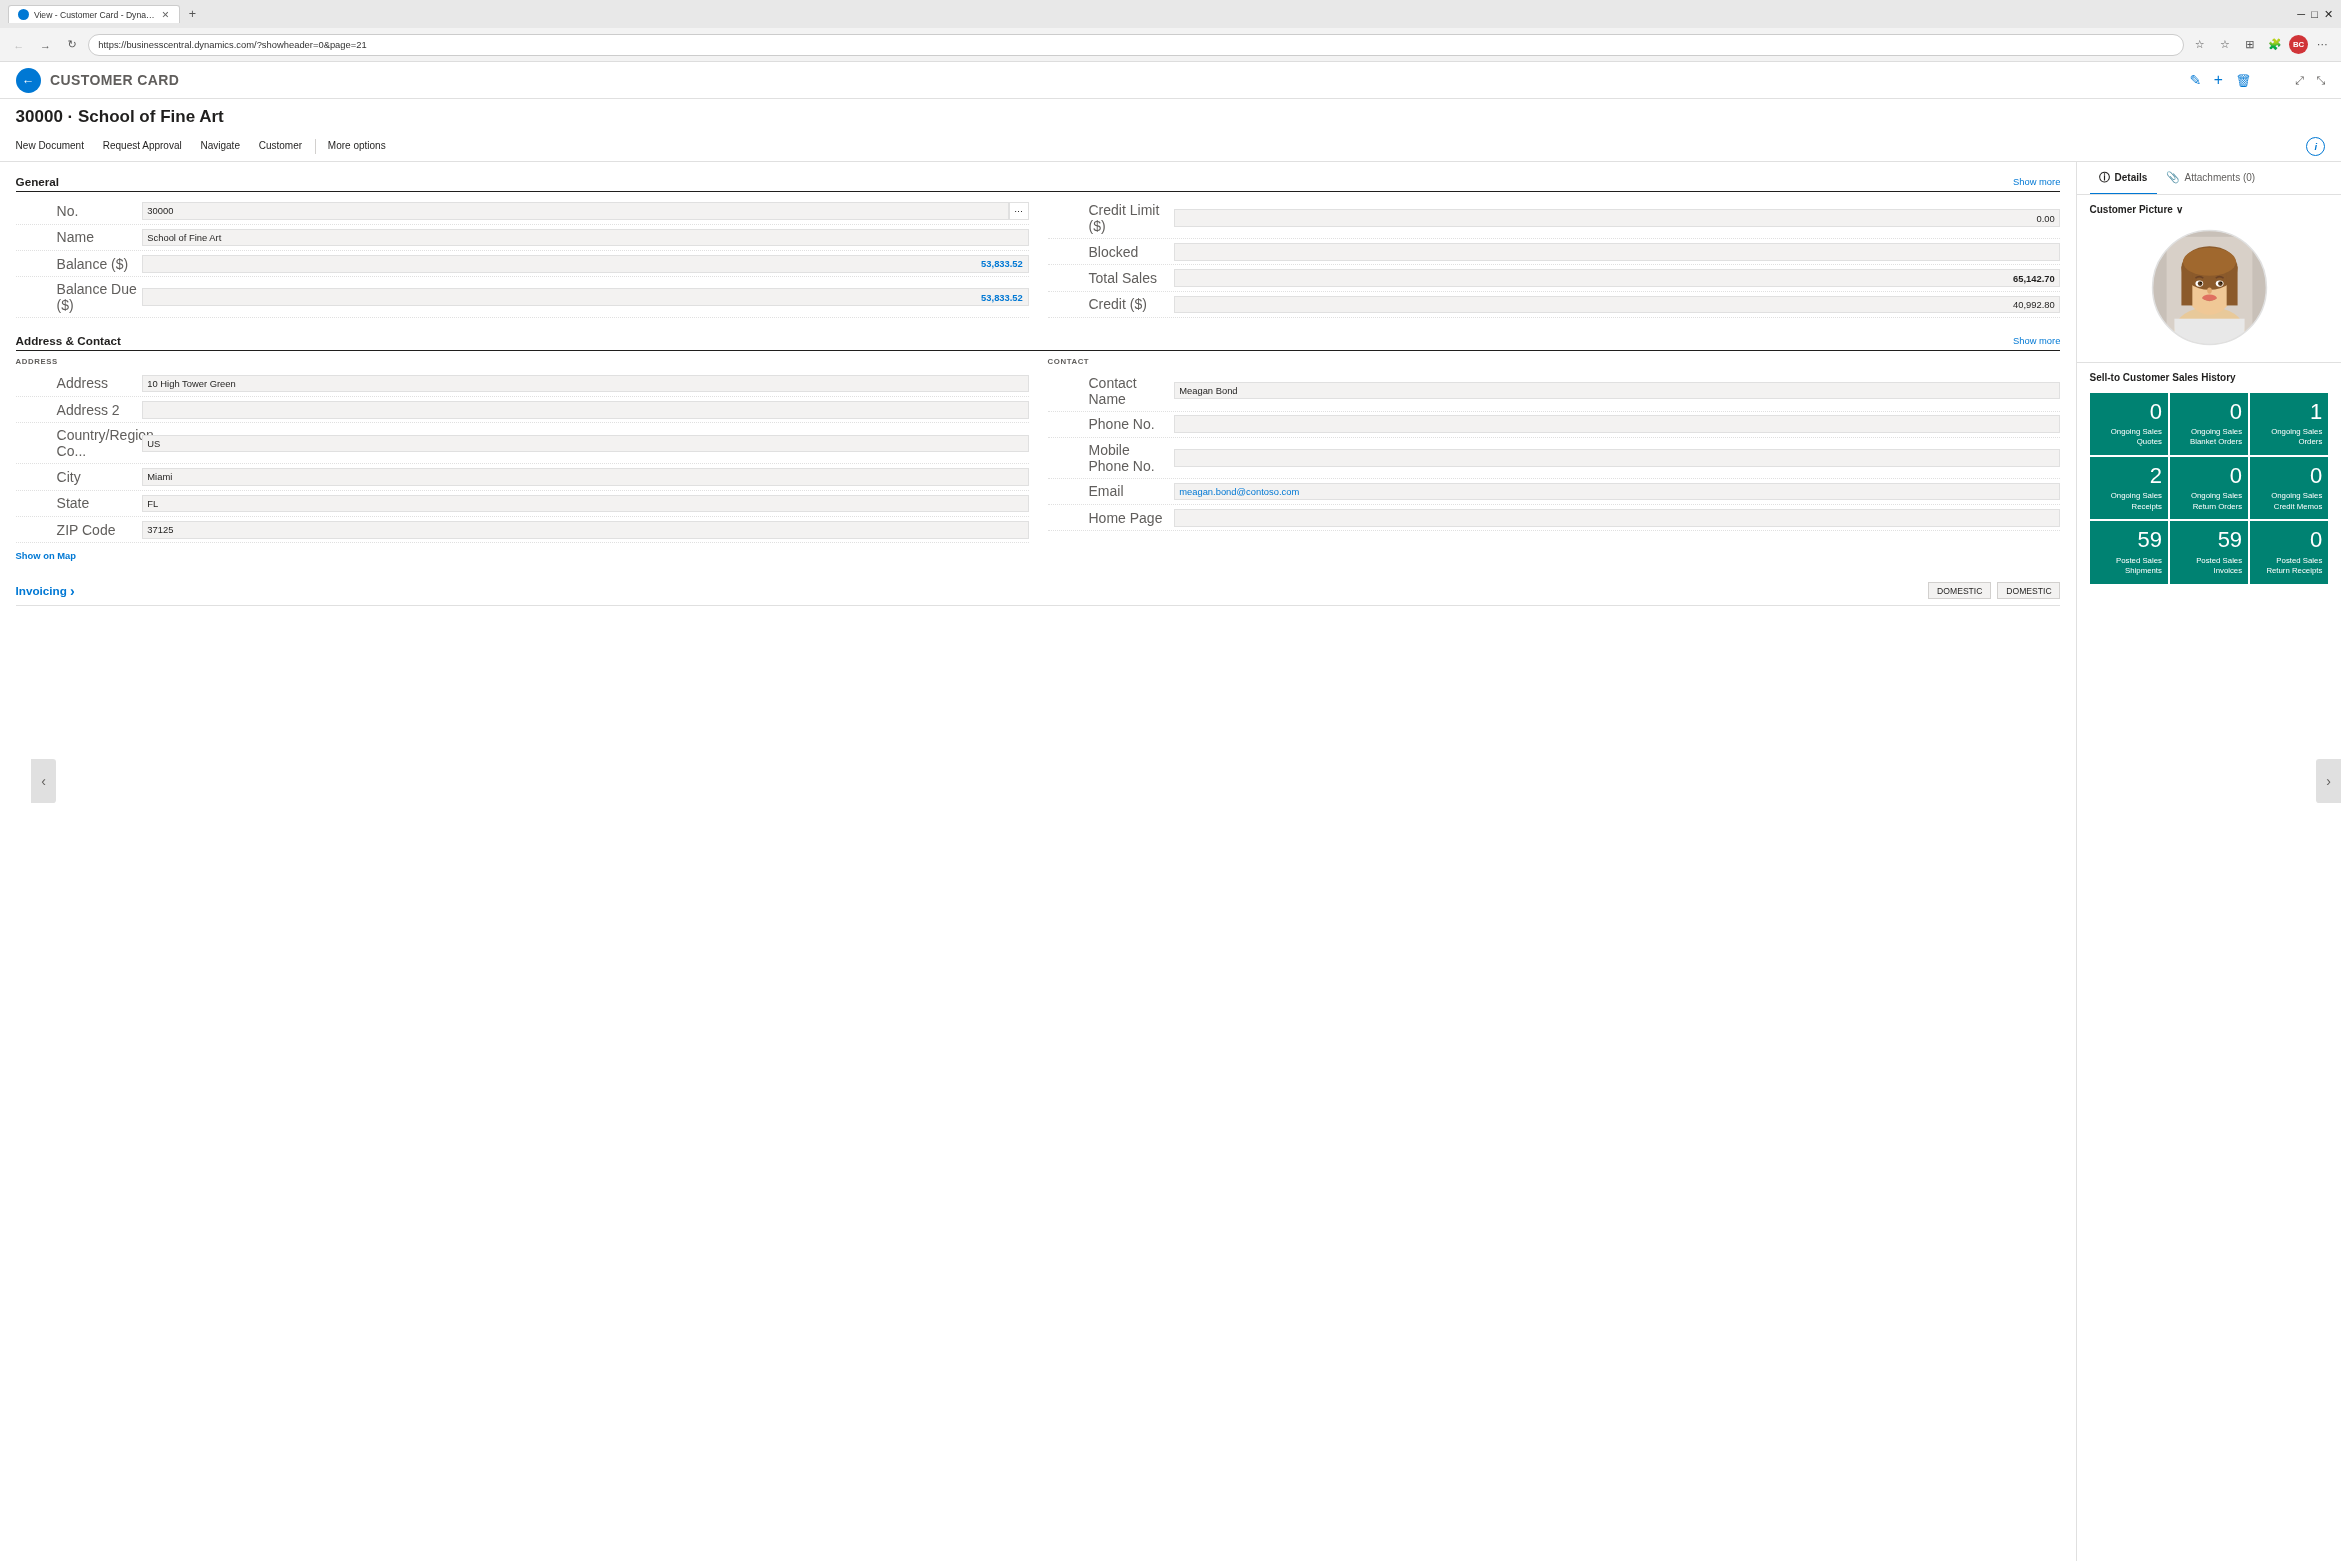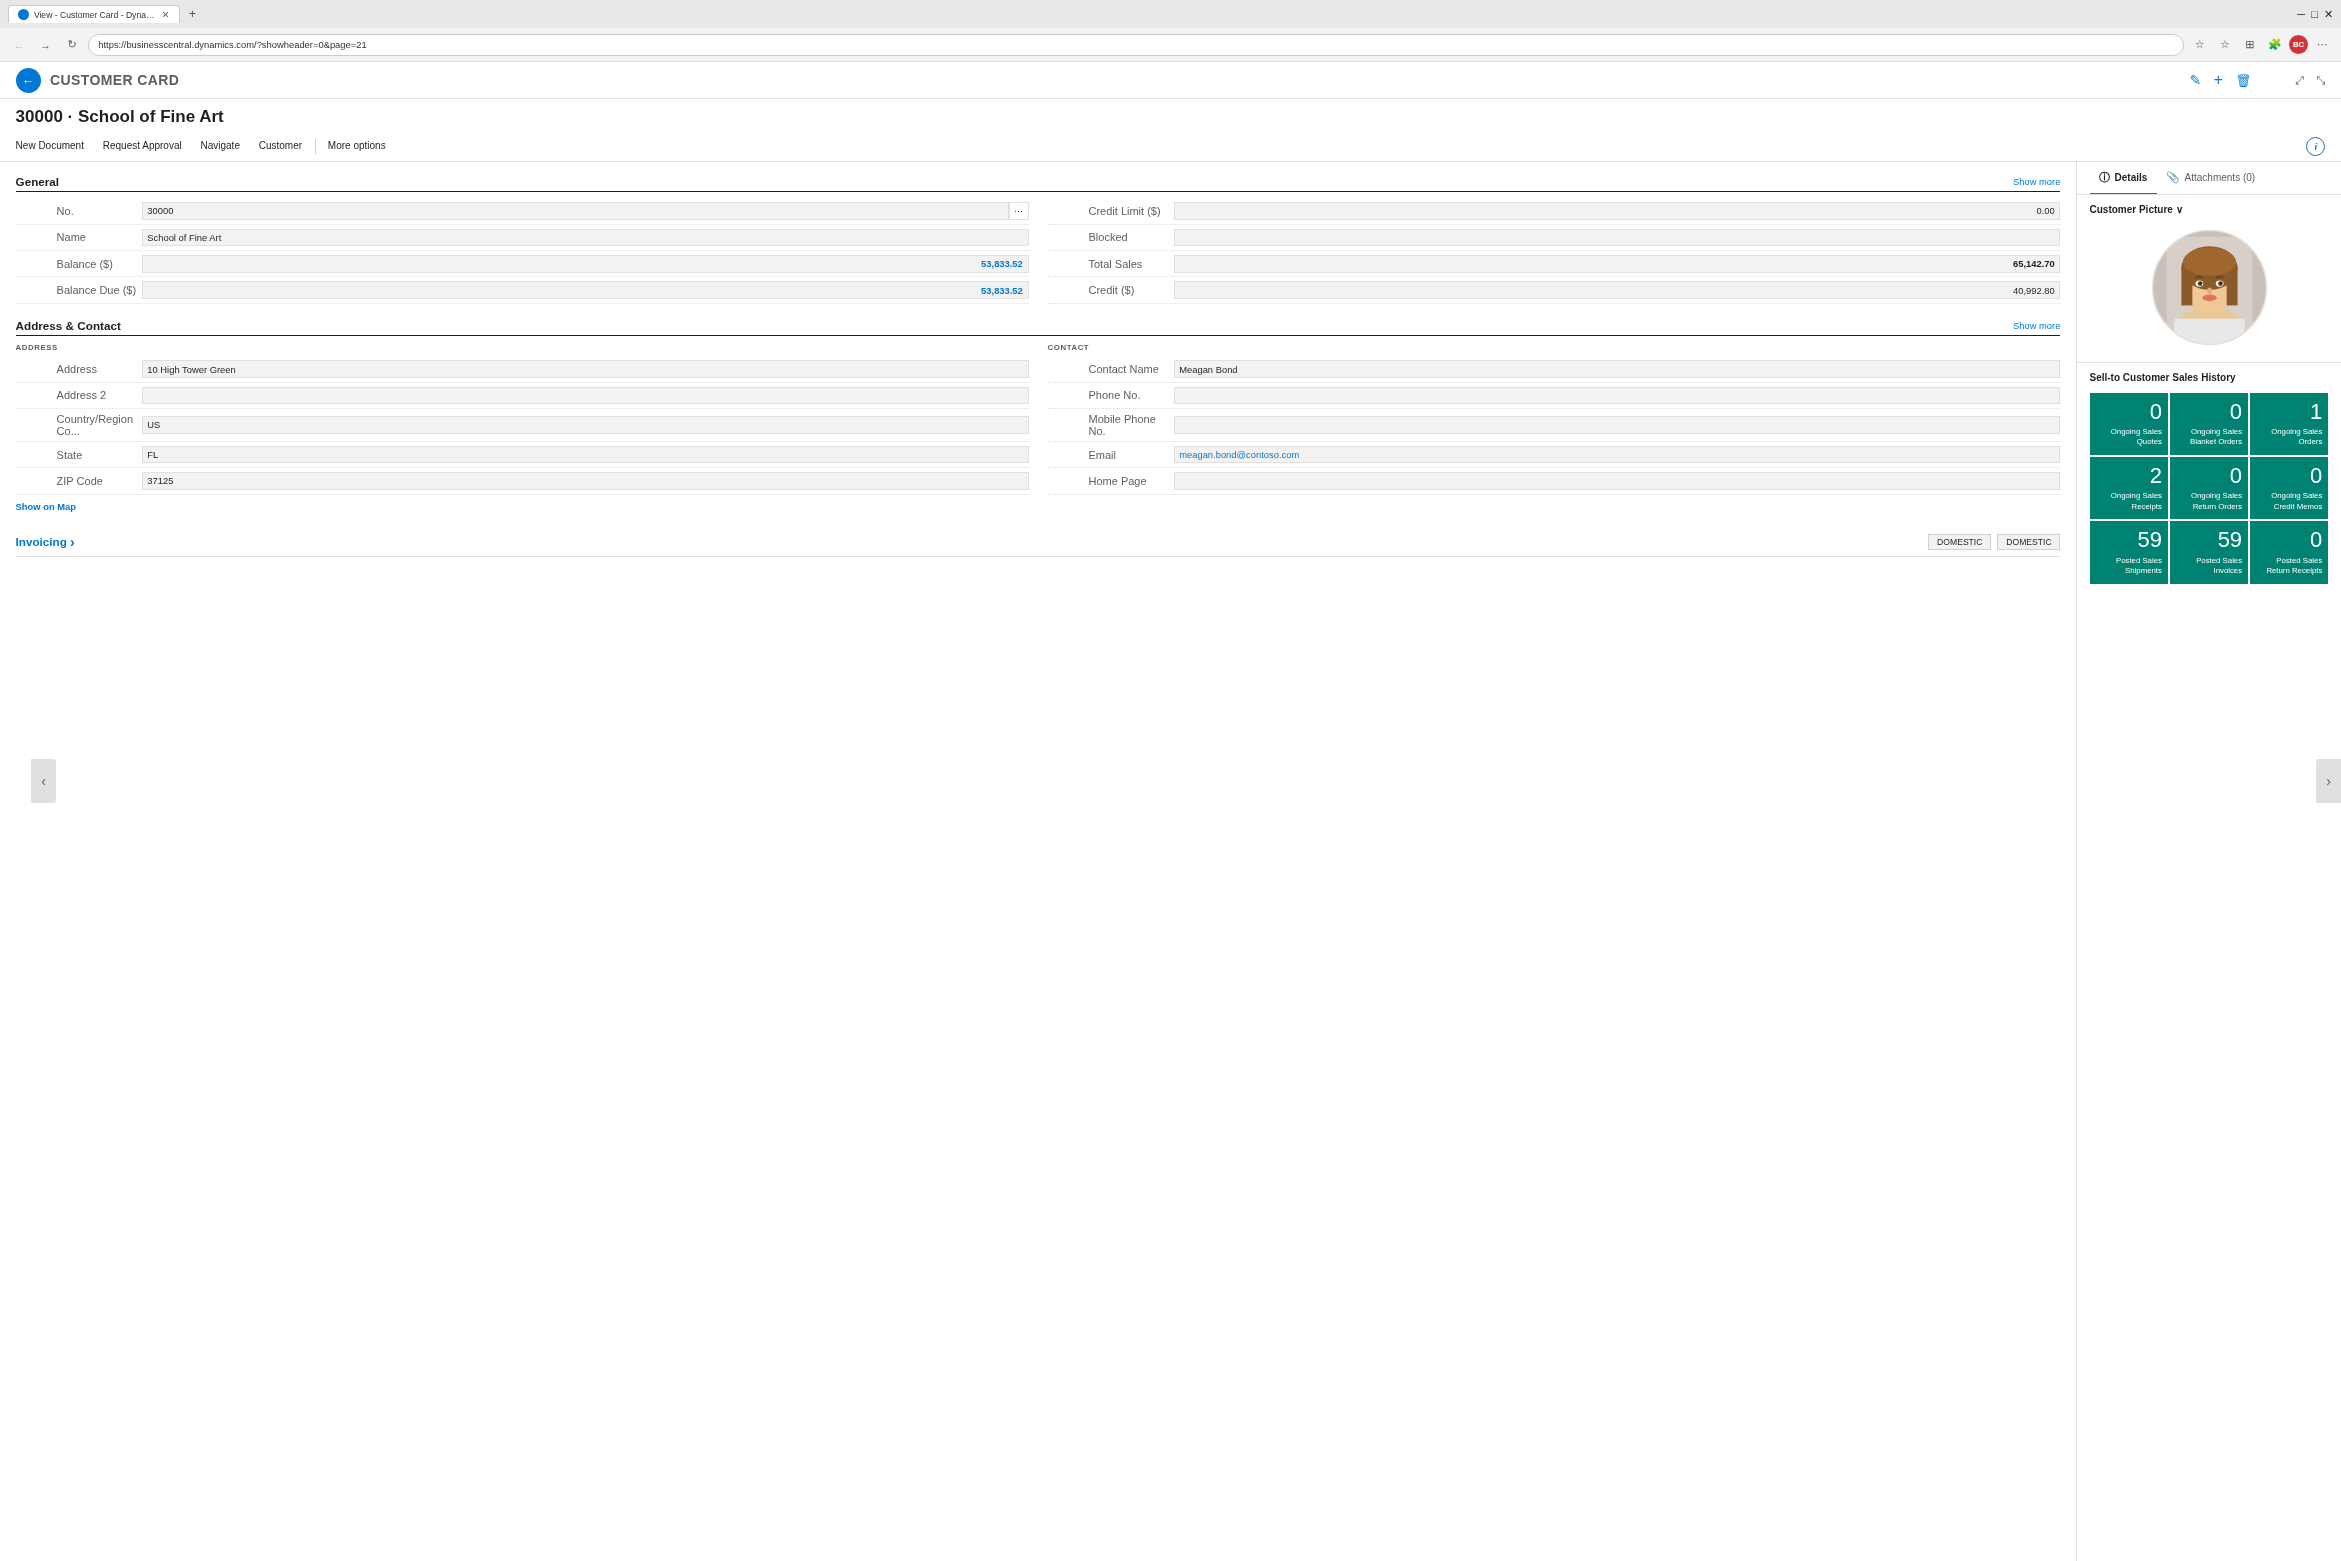--- a/index.html
+++ b/index.html
@@ -53,21 +53,21 @@
 
     
     .section { margin-bottom: 15.6px; }
     .section-header { display: flex; align-items: center; justify-content: space-between; margin-bottom: 6.2px; border-bottom: 1.6px solid #201f1e; padding-bottom: 3.1px; }
     .section-title { font-size: 11.7px; font-weight: 700; color: #201f1e; }
     .show-more-link { font-size: 9.4px; color: #0078d4; cursor: pointer; }
 
     
     .form-grid { display: grid; grid-template-columns: 1fr 1fr; gap: 0 19px; }
     .field-row { display: flex; align-items: center; padding: 3.9px 0; border-bottom: 0.8px dotted #e0e0e0; }
-    .field-label { width: 126px; font-size: 11px; color: #605e5c; flex-shrink: 0; padding-left: 41px; }
+    .field-label { width: 126px; font-size: 14px; color: #605e5c; flex-shrink: 0; padding-left: 41px; }
     .field-value { flex: 1; }
     .field-input { width: 100%; border: 0.8px solid #e0e0e0; background: #f3f2f1; padding: 2.3px 4.7px; font-size: 9.4px; color: #201f1e; outline: none; }
     .field-input.right-align { text-align: right; }
     .field-input.teal { color: #0078d4; font-weight: 600; text-align: right; }
     .field-input.bold-val { font-weight: 700; text-align: right; }
     .field-input-with-btn { display: flex; }
     .field-input-with-btn input { flex: 1; border: 0.8px solid #e0e0e0; background: #f3f2f1; padding: 2.3px 4.7px; font-size: 9.4px; }
     .field-btn { border: 0.8px solid #e0e0e0; background: white; padding: 1.6px 4.7px; cursor: pointer; font-size: 8.6px; }
 
     
@@ -266,20 +266,24 @@
             </div>
             <div class="field-row">
               <span class="field-label">Address 2</span>
               <input type="text" class="field-input" style="flex: 1 1 0%;" value="" readonly="">
             </div>
             <div class="field-row">
               <span class="field-label">Country/Region Co...</span>
               <input type="text" class="field-input" style="flex: 1 1 0%;" value="US" readonly="">
             </div>
             <div class="field-row">
+              <span class="field-label">City</span>
+              <input type="text" class="field-input" style="flex: 1 1 0%;" value="Miami" readonly="">
+            </div>
+            <div class="field-row">
               <span class="field-label">State</span>
               <input type="text" class="field-input" style="flex: 1 1 0%;" value="FL" readonly="">
             </div>
             <div class="field-row">
               <span class="field-label">ZIP Code</span>
               <input type="text" class="field-input" style="flex: 1 1 0%;" value="37125" readonly="">
             </div>
             <span class="show-on-map">Show on Map</span>
           </div>
 

